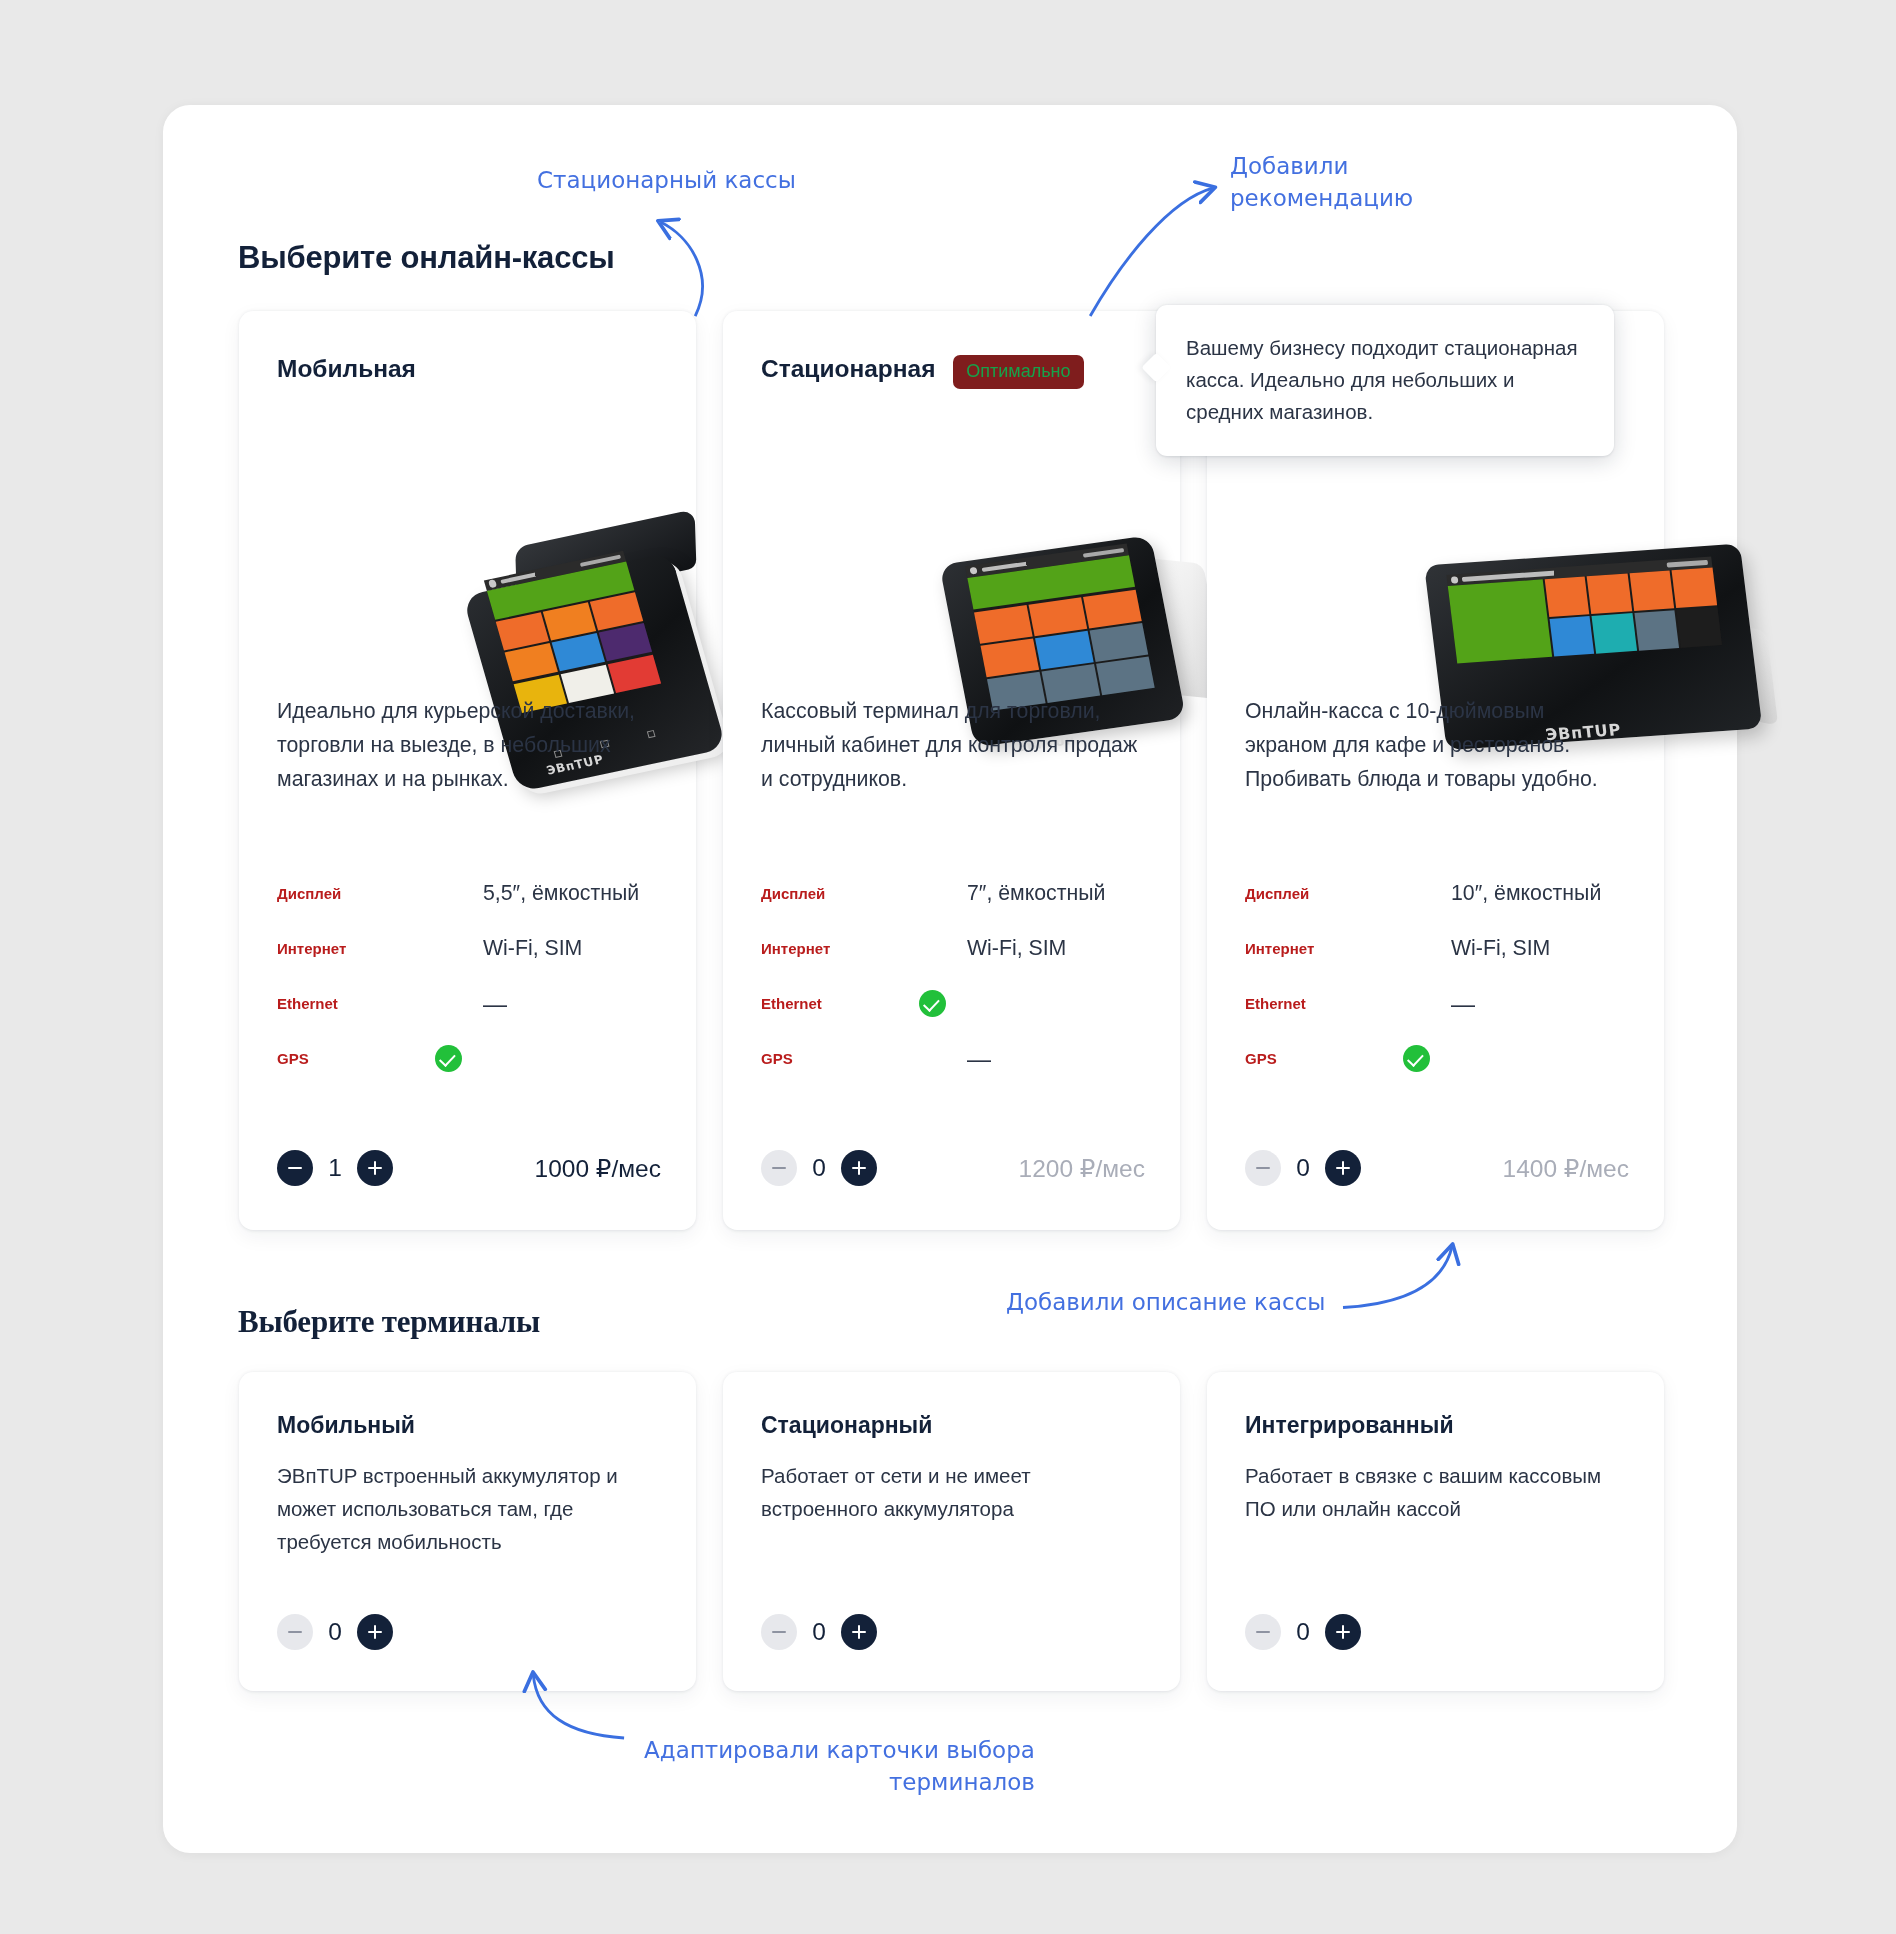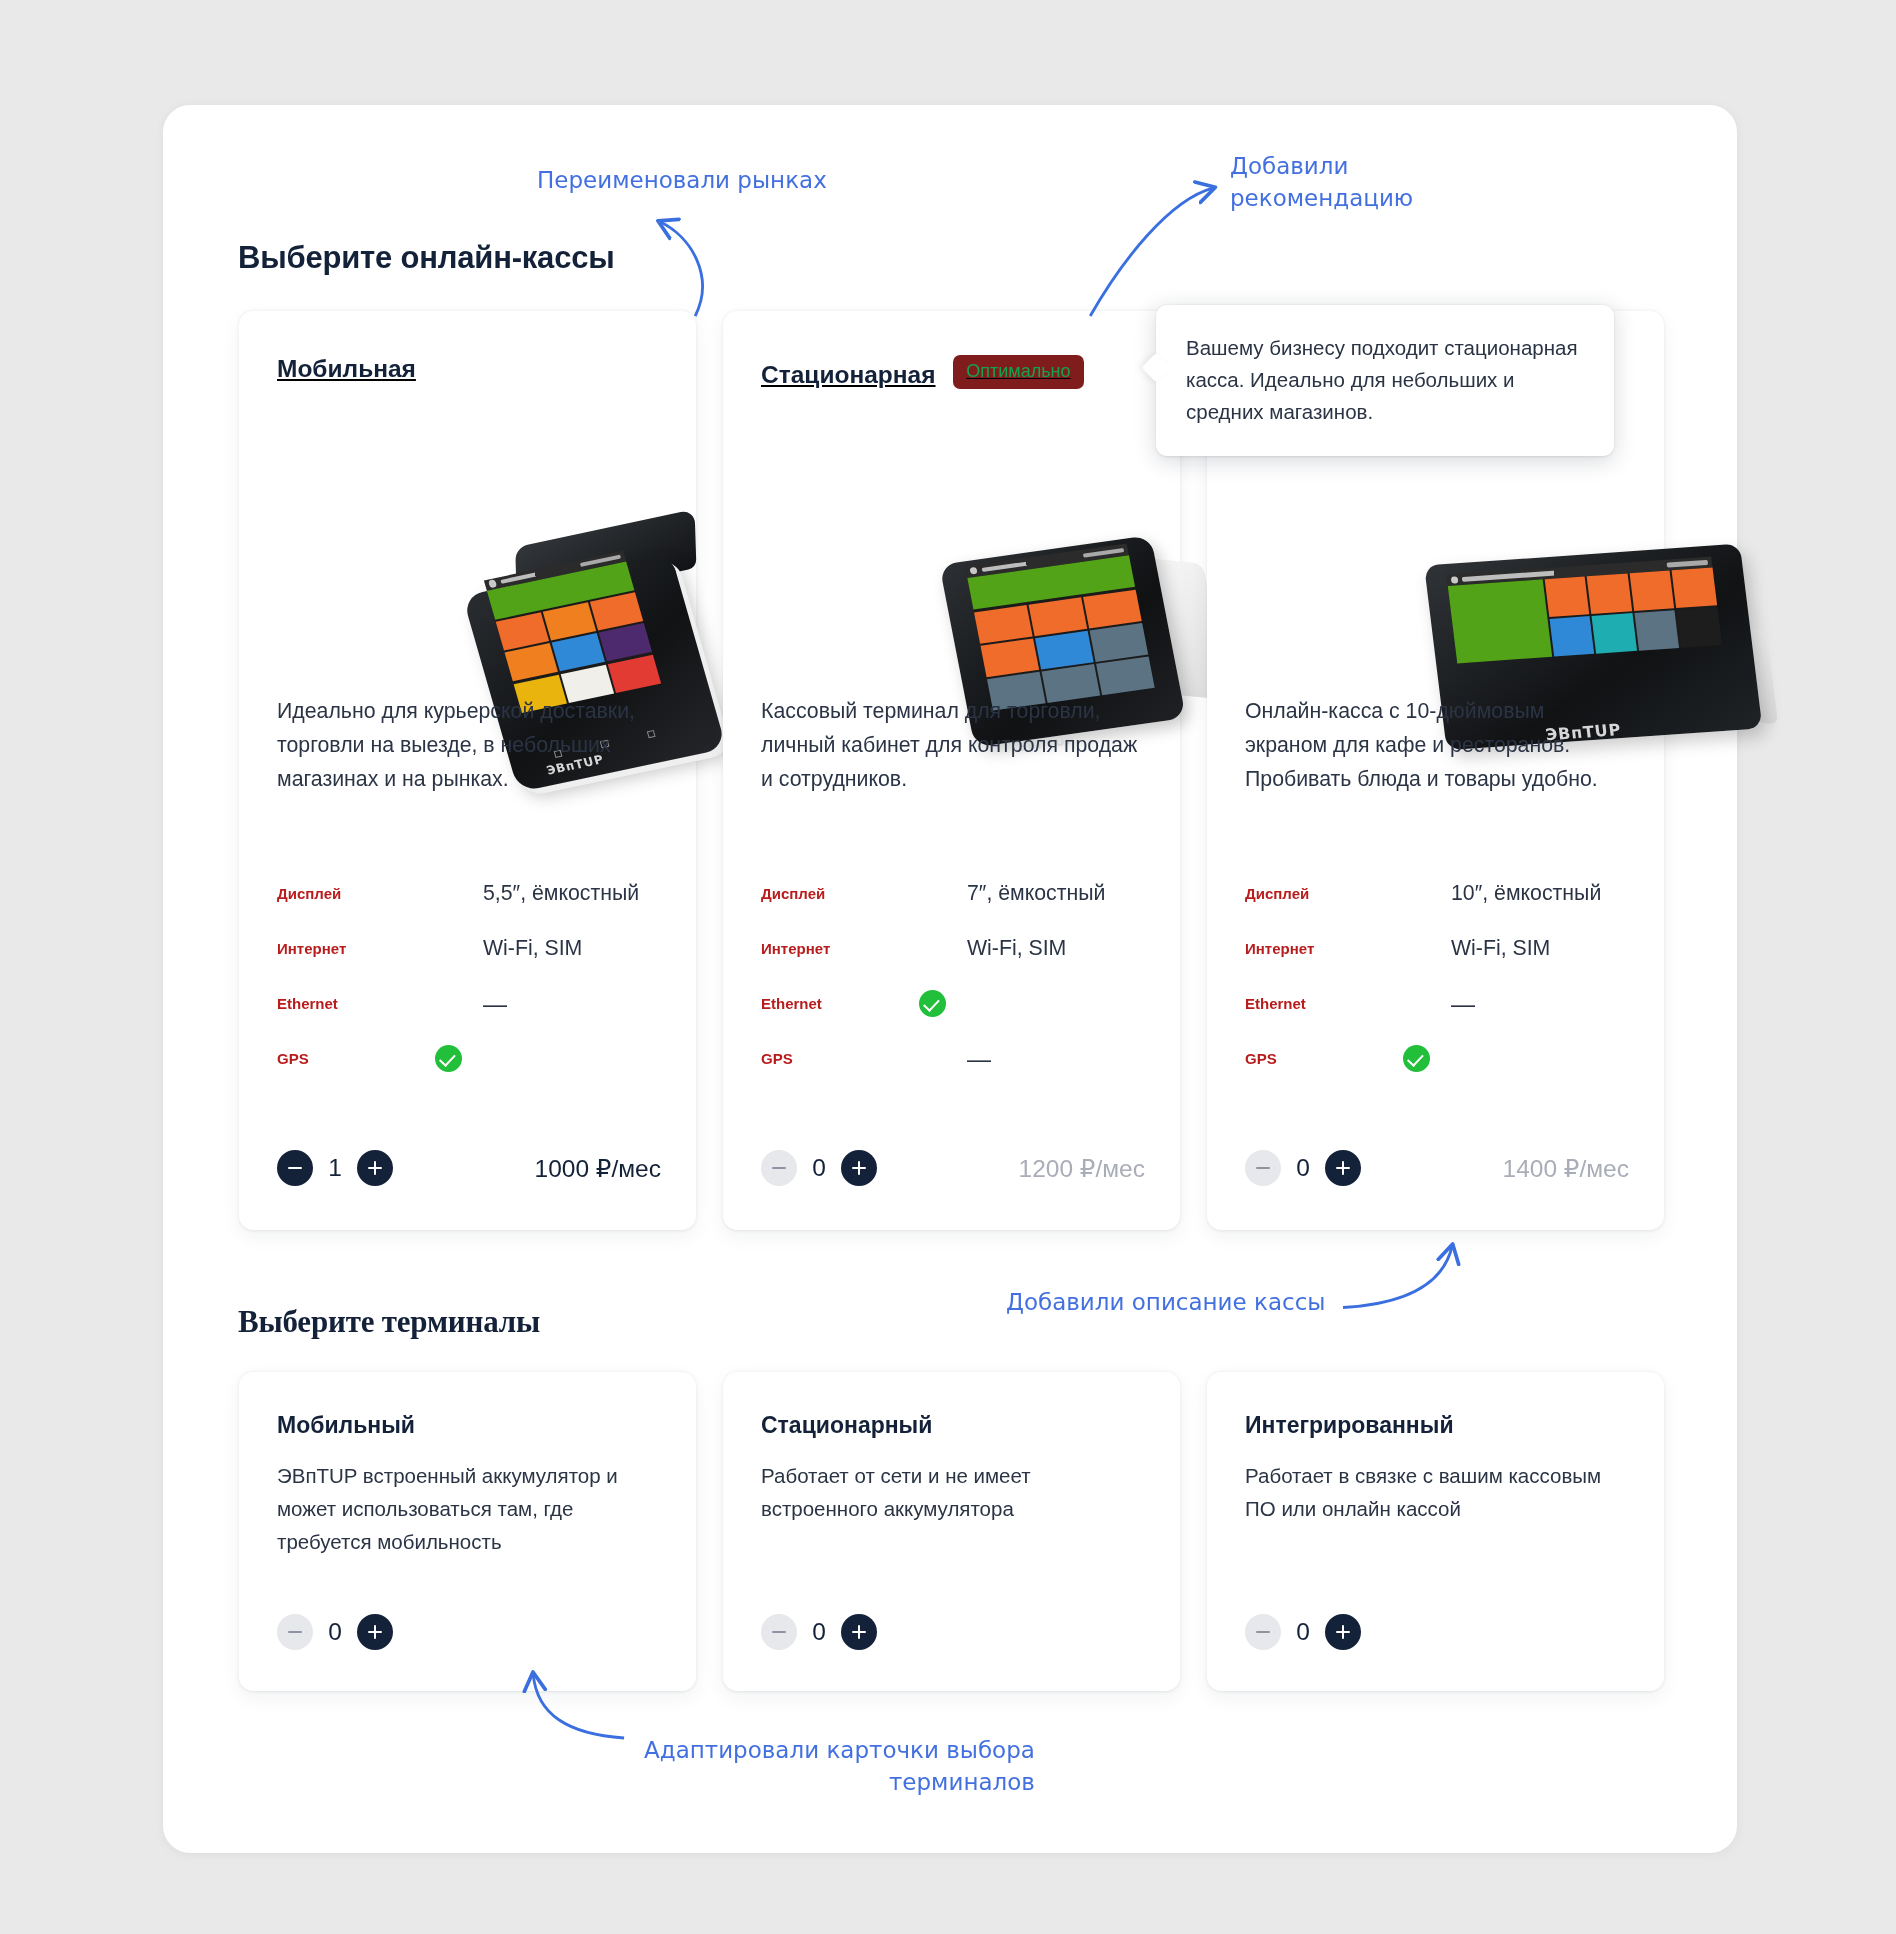--- a/index.html
+++ b/index.html
@@ -56,23 +56,22 @@
   }
   #kassa-card-0 { left: 239px; }
   #kassa-card-1 { left: 723px; }
   #kassa-card-2 { left: 1207px; }
 
   .kassa-head {
     position: absolute;
     left: 38px; top: 44px;
     right: 32px;
     display: flex;
-    align-items: flex-end;
+    align-items: flex-start;
     gap: 17.4px;
-    text-decoration: underline;
   }
   .kassa-name {
     font-size: 24.5px;
     font-weight: 700;
     color: #132139;
     white-space: nowrap;
   }
   .badge-optimal {
     background: #7f1d1d;
     color: #16a24a;
@@ -675,21 +674,21 @@
 
     <path d="M880,400 C905,350 875,300 836,281" fill="none" stroke="#3a6fe0" stroke-width="3.6" marker-end="url(#ah)"></path>
 
     <path d="M1380,400 C1420,330 1480,253 1535,238" fill="none" stroke="#3a6fe0" stroke-width="3.6" marker-end="url(#ah)"></path>
 
     <path d="M1700,1655 C1790,1650 1828,1620 1838,1578" fill="none" stroke="#3a6fe0" stroke-width="3.6" marker-end="url(#ah)"></path>
 
     <path d="M790,2200 C718,2195 680,2170 675,2120" fill="none" stroke="#3a6fe0" stroke-width="3.6" marker-end="url(#ah)"></path>
   </svg>
 
-  <div class="anno" id="anno-rename">Переименовали рынках</div>
+  <div class="anno" id="anno-rename">Стационарный кассы</div>
   <div class="anno" id="anno-recommend">Добавили
 рекомендацию</div>
   <div class="anno" id="anno-descr">Добавили описание кассы</div>
   <div class="anno" id="anno-adapt">Адаптировали карточки выбора
 терминалов</div>
 
 </div>
 
 
 </body></html>

